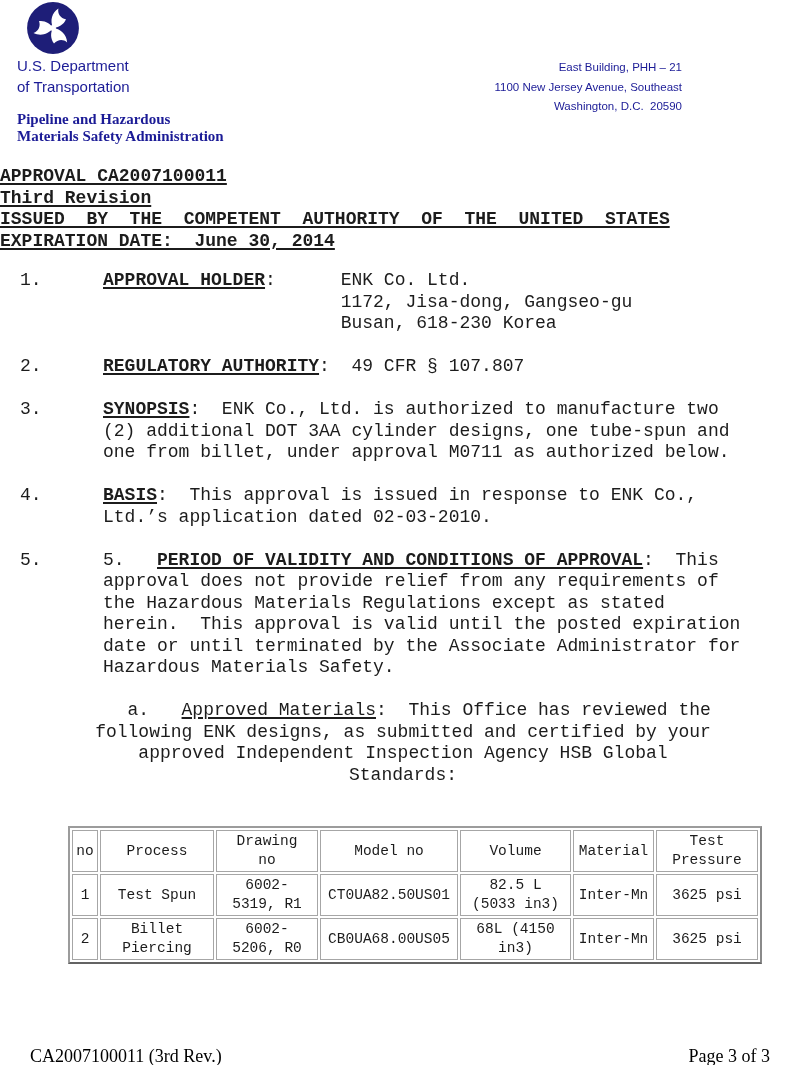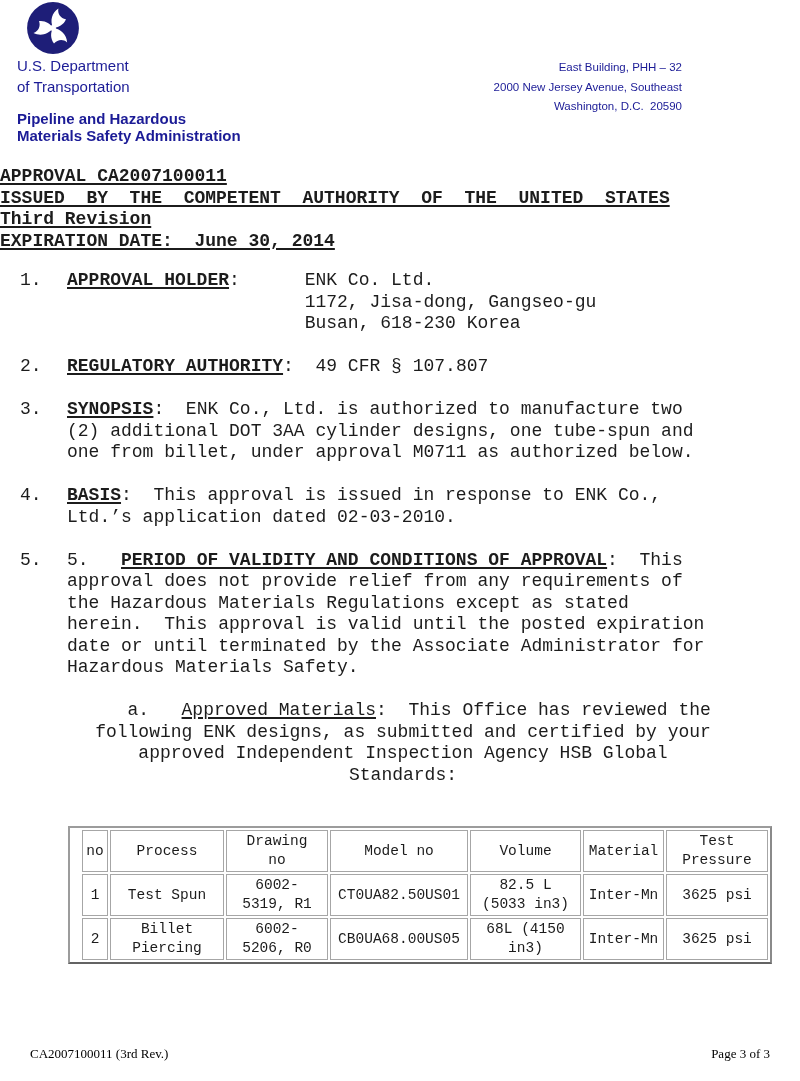--- a/index.html
+++ b/index.html
@@ -9,21 +9,21 @@
     font-family:"Liberation Sans", sans-serif; color:#1c1c1c; overflow:hidden;
   }
   
   .logo { position:absolute; left:26px; top:1px; width:54px; height:54px; }
   .dept {
     position:absolute; left:17px; top:55px;
     font-size:15px; line-height:21px; color:#1b1b96;
   }
   .agency {
     position:absolute; left:17px; top:111px;
-    font-size:15px; line-height:16.5px; font-weight:bold; color:#1b1b96;
+    font-size:15px; line-height:16.5px; font-weight:bold; color:#1b1b96;font-family:Liberation Serif, serif;
   }
   .address {
     position:absolute; right:118px; top:58px; text-align:right;
     font-size:11.5px; line-height:19.5px; color:#1b1b96;
   }
   .address div { white-space:pre; }
   .title-block {
     position:absolute; left:0; top:166px; width:800px; text-align:left;
     font-family:"Liberation Mono", monospace; font-size:18px; line-height:21.5px;
     font-weight:bold;
@@ -35,40 +35,39 @@
   }
   .u {
     text-decoration:underline; text-decoration-thickness:1.5px; text-underline-offset:2px;
   }
   .doc {
     position:absolute; left:20px; top:270px; width:745px;
     font-family:"Liberation Mono", monospace; font-size:18px; line-height:21.5px;
   }
   .sec { display:flex; margin-bottom:21.5px; }
   .sec .num { flex:none; width:47px; }
-  .sec .content { white-space:pre-wrap; width:698px; }
+  .sec .content { white-space:pre-wrap; width:698px;margin-left:36px; }
   .subsec { margin:21.5px 0 0 21px; white-space:pre-wrap;text-align:center; }
   
   .tbl {
     margin:40px 0 0 48px; width:684px; table-layout:fixed;
     border-collapse:separate; border-spacing:2px;
     border:2px solid #9c9c9c; border-bottom-color:#636363; border-right-color:#8a8a8a;
     font-family:"Liberation Mono", monospace; font-size:14.5px; line-height:19px;
     background:#ffffff;
-    padding-left:10px;
   }
   .tbl td {
     border:1px solid #a6a6a6; text-align:center; vertical-align:middle;
     white-space:pre-line; height:40px; padding:1px 2px;
   }
   
   .pfooter {
     position:absolute; left:30px; right:30px; top:1046px;
     display:flex; justify-content:space-between;
-    font-family:"Liberation Serif", serif; font-size:13px; color:#000;
+    font-family:"Liberation Serif", serif; font-size:18px; color:#000;
   }
   .pfooter span { white-space:pre; }
 </style>
 </head>
 <body>
 
 <div class="page">
 
   <svg class="logo" viewBox="0 0 100 100" aria-hidden="true">
     <circle cx="50" cy="50" r="48" fill="#1e1e78"></circle>
@@ -84,29 +83,29 @@
     <div>U.S. Department</div>
     <div>of Transportation</div>
   </div>
 
   <div class="agency">
     <div>Pipeline and Hazardous</div>
     <div>Materials Safety Administration</div>
   </div>
 
   <div class="address">
-    <div>East Building, PHH – 32</div>
-    <div>2000 New Jersey Avenue, Southeast</div>
+    <div>East Building, PHH – 21</div>
+    <div>1100 New Jersey Avenue, Southeast</div>
     <div>Washington, D.C.  20590</div>
   </div>
 
   <div class="title-block">
     <div><span class="bu">APPROVAL CA2007100011</span></div>
+    <div><span class="bu">Third Revision</span></div>
     <div><span class="bu">ISSUED  BY  THE  COMPETENT  AUTHORITY  OF  THE  UNITED  STATES</span></div>
-    <div><span class="bu">Third Revision</span></div>
     <div><span class="bu">EXPIRATION DATE:  June 30, 2014</span></div>
   </div>
 
   <div class="doc">
 
     <div class="sec">
       <span class="num">1.</span>
       <div class="content"><span class="bu">APPROVAL HOLDER</span><span>:      ENK Co. Ltd.
                       1172, Jisa-dong, Gangseo-gu
                       Busan, 618-230 Korea</span></div>

